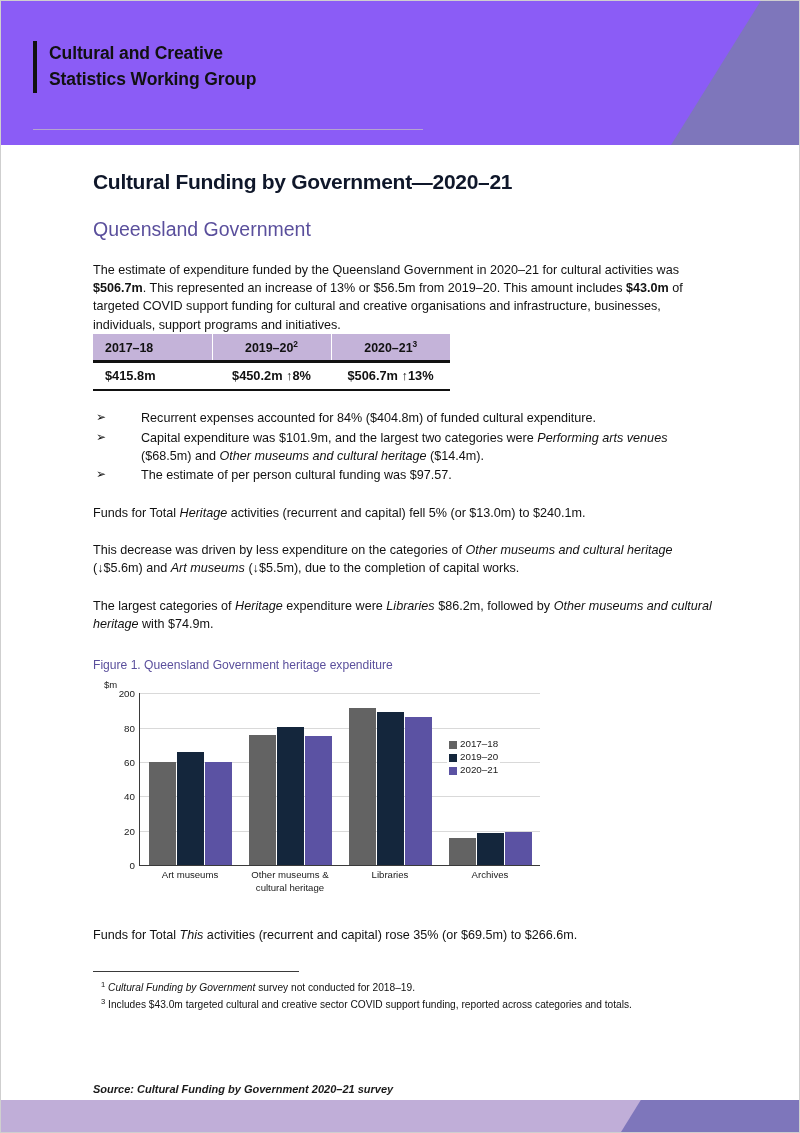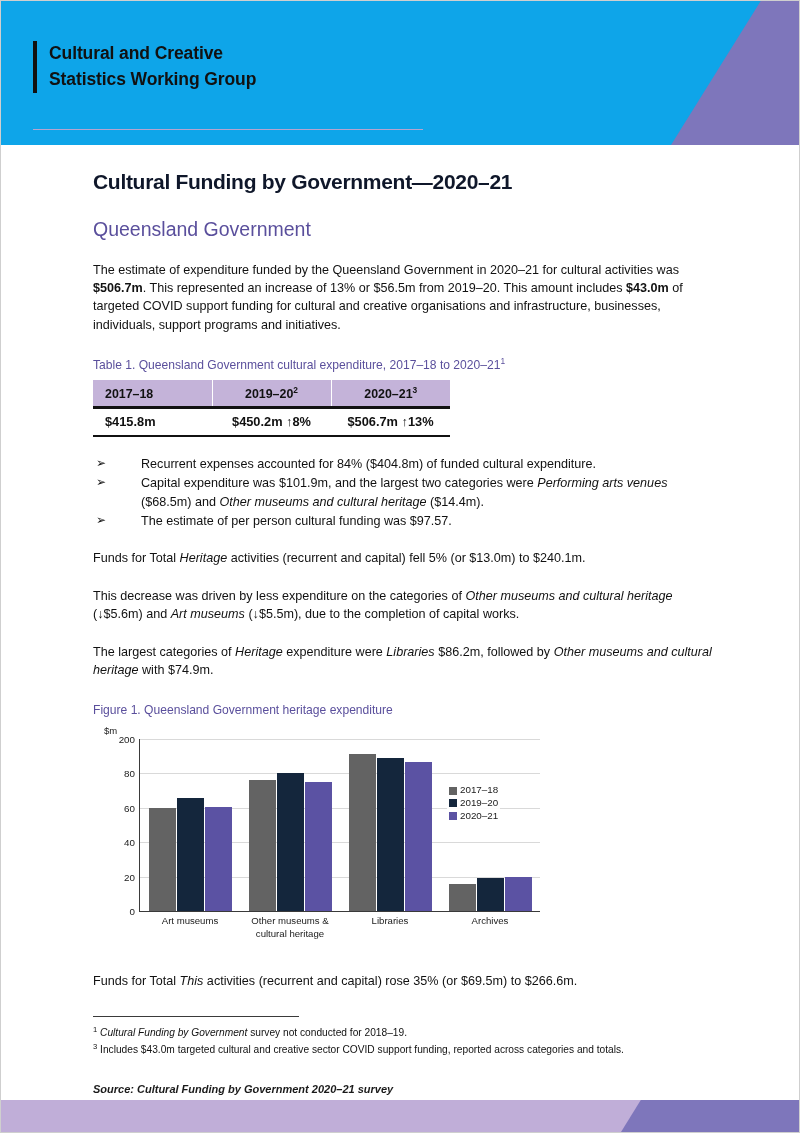--- a/index.html
+++ b/index.html
@@ -25,21 +25,21 @@
     box-sizing: border-box;
     background: #ffffff;
     overflow: hidden;
   }
 
   
   .header-band {
     position: absolute;
     left: 0; top: 0;
     width: 800px; height: 144px;
-    background: #0ea5e9;
+    background: #8b5cf6;
     overflow: hidden;
   }
   .header-angle {
     position: absolute;
     right: 0; top: 0;
     width: 130px; height: 144px;
     background: #7e76bb;
     clip-path: polygon(100% 0, 100% 100%, 0 100%, 69% 0);
   }
   .logo-block {
@@ -274,21 +274,21 @@
 
   
   .fn-sep {
     width: 206px; height: 1px;
     background: #3a3a3a;
     margin: 26px 0 8px 0;
   }
   p.footnote {
     font-size: 10.2px;
     line-height: 1.42;
-    margin: 0 0 1px 0;
+    margin: 0 0 1px 8px;
     color: #111111;
   }
   p.footnote sup {
     font-size: 7.6px;
     vertical-align: super;
   }
 
   
   .source-line {
     position: absolute;
@@ -333,21 +333,20 @@
     <div class="header-hairline"></div>
   </div>
 
   <div class="content">
 
     <h1 class="doc-title">Cultural Funding by Government—2020–21</h1>
     <h2 class="doc-subtitle">Queensland Government</h2>
 
     <p class="body-text"><span>The estimate of expenditure funded by the Queensland Government in 2020–21 for cultural activities was </span><span class="b">$506.7m</span><span>. This represented an increase of 13% or $56.5m from 2019–20. This amount includes </span><span class="b">$43.0m</span><span> of targeted COVID support funding for cultural and creative organisations and infrastructure, businesses, individuals, support programs and initiatives.</span></p>
 
-    <div class="table-caption"><span>Table 1. Queensland Government cultural expenditure, 2017–18 to 2020–21</span><sup class="fn">1</sup></div>
 
     <table class="qtable">
       <thead>
         <tr class="hdr-row">
           <th class="col-first"><span>2017–18</span><sup class="fn"></sup></th>
           <th><span>2019–20</span><sup class="fn">2</sup></th>
           <th><span>2020–21</span><sup class="fn">3</sup></th>
         </tr>
       </thead>
       <tbody>

